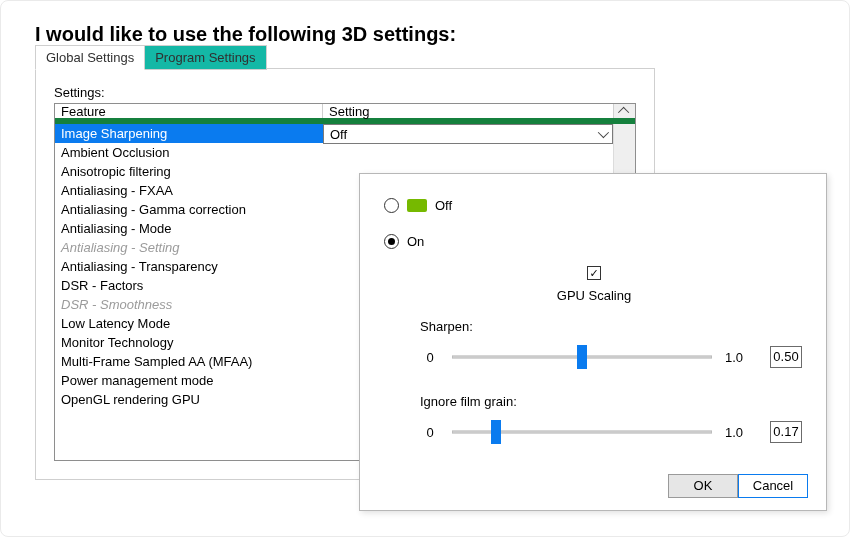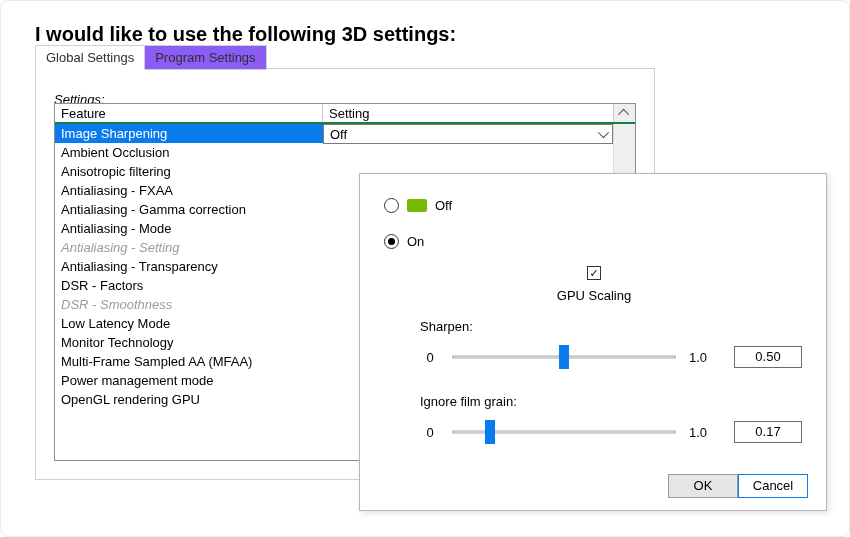--- a/index.html
+++ b/index.html
@@ -35,51 +35,51 @@
   }
   .tabs {
     position: absolute;
     top: -24px; left: -1px;
     display: flex;
     height: 25px;
   }
   .tab {
     padding: 4px 10px 3px 10px;
     border: 1px solid #cfcfcf;
-    background: #8b5cf6;
+    background: #14b8a6;
     color: #303030;
     font-size: 13px;
     cursor: default;
     margin-right: -1px;
   }
   .tab.active {
     background: #fff;
     border-bottom-color: #fff;
     position: relative;
   }
 
   .settings-label {
     position: absolute;
-    top: 23px; left: 18px; font-style: italic;
+    top: 16px; left: 18px;
   }
 
   .table-wrap {
     position: absolute;
     top: 34px; left: 18px;
     width: 582px;
     height: 358px;
     border: 1px solid #8e8e8e;
     overflow: hidden;
     background: #fff;
   }
   .thead {
     display: flex;
     align-items: stretch;
     height: 20px;
-    border-bottom: 2px solid #15803d;
+    border-bottom: 6px solid #15803d;
     font-size: 13px;
   }
   .th {
     padding: 1px 6px;
     display: flex;
     align-items: center;
   }
   .th-feature {
     width: 268px;
     border-right: 1px solid #cfcfcf;
@@ -243,21 +243,21 @@
     position: absolute;
     top: -4px;
     width: 10px; height: 24px;
     background: #0a7bef;
   }
   .slider-min, .slider-max {
     width: 20px;
     text-align: center;
   }
   .slider-value {
-    width: 68px; height: 22px;
+    width: 32px; height: 22px;
     border: 1px solid #6b6b6b;
     text-align: center;
     font-size: 13px;
     line-height: 20px;
     margin-left: 14px;
   }
 
   .popup-buttons {
     position: absolute;
     right: 18px; bottom: 12px;

